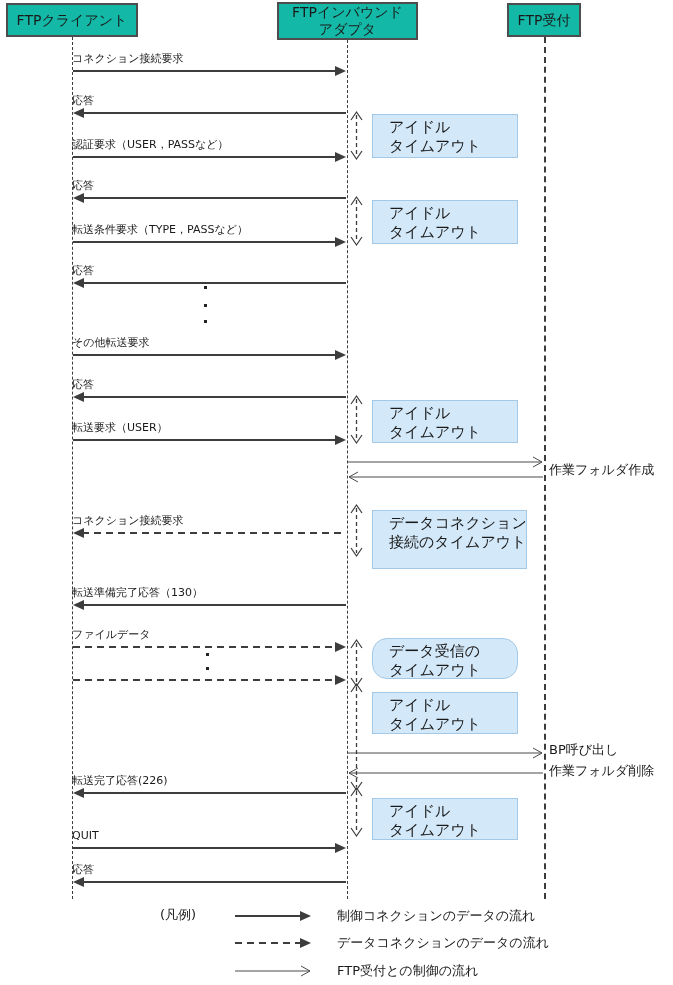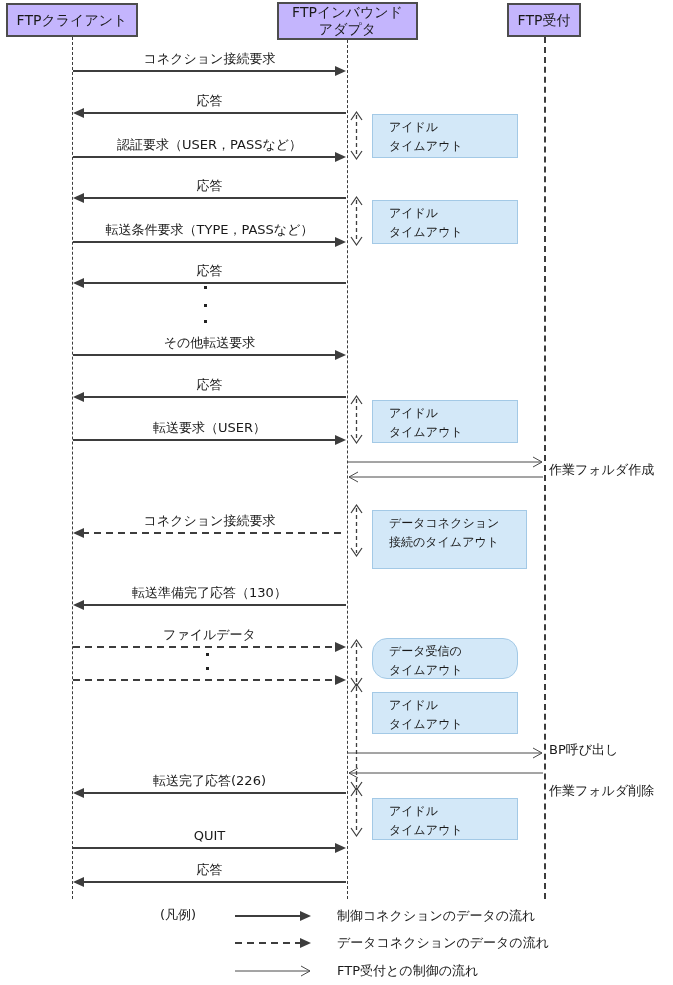--- a/index.html
+++ b/index.html
@@ -2,32 +2,32 @@
 <html><head>
 <meta charset="utf-8">
 <style>
   html,body{margin:0;padding:0;background:#ffffff;}
   #stage{
     position:relative;width:673px;height:985px;background:#ffffff;
     font-family:"DejaVu Sans","Liberation Sans",sans-serif;
     color:#1a1a1a;overflow:hidden;
   }
   .actor-box{
-    position:absolute;box-sizing:border-box;border:2px solid #4d4d4d;background:#c4b5fd;
+    position:absolute;box-sizing:border-box;border:2px solid #4d4d4d;background:#14b8a6;
     display:flex;flex-direction:column;justify-content:center;align-items:center;
     font-size:14px;line-height:17px;text-align:center;white-space:nowrap;
   }
   .lifeline{position:absolute;width:0;border-left:1px dashed #3c3c3c;}
   .lifeline.bold{border-left:2px dashed #3c3c3c;}
   .msg-label{
-    position:absolute;font-size:13px;line-height:15px;text-align:center;white-space:nowrap;
+    position:absolute;font-size:11px;line-height:15px;white-space:nowrap;
   }
   .timeout-box{
     position:absolute;box-sizing:border-box;border:1px solid #a3c9e6;background:#d3e8f8;
-    font-size:12px;line-height:19px;padding:3px 4px 0 16px;white-space:nowrap;
+    font-size:15px;line-height:19px;padding:3px 4px 0 16px;white-space:nowrap;
   }
   .side-label{position:absolute;font-size:13px;line-height:15px;white-space:nowrap;}
   .dot{position:absolute;width:3px;height:3px;background:#222;}
   .legend-title{position:absolute;font-size:13px;white-space:nowrap;}
   .legend-label{position:absolute;font-size:13px;white-space:nowrap;}
   svg{position:absolute;overflow:visible;}
 </style>
 </head>
 <body>
 
@@ -207,21 +207,21 @@
         <polyline points="2,41 7.5,49 13,41" fill="none" stroke="#3d3d3d" stroke-width="1.2"></polyline>
       </svg>
       <div class="timeout-box" style="left: 372px; top: 798px; width: 146px; height: 42px;">
         <div>アイドル</div>
         <div>タイムアウト</div>
       </div>
     </div>
   <div id="layer-annotations">
       <div class="side-label" style="left: 549px; top: 462px; height: 15px;">作業フォルダ作成</div>
       <div class="side-label" style="left: 549px; top: 742px; height: 15px;">BP呼び出し</div>
-      <div class="side-label" style="left: 549px; top: 763px; height: 15px; margin-top: 20px;">作業フォルダ削除</div>
+      <div class="side-label" style="left: 549px; top: 763px; height: 15px;">作業フォルダ削除</div>
       <div class="dot" style="left: 204px; top: 286px; width: 3px; height: 3px;"></div>
       <div class="dot" style="left: 204px; top: 304px; width: 3px; height: 3px;"></div>
       <div class="dot" style="left: 204px; top: 320px; width: 3px; height: 3px;"></div>
       <div class="dot" style="left: 206px; top: 653px; width: 3px; height: 3px;"></div>
       <div class="dot" style="left: 206px; top: 667px; width: 3px; height: 3px;"></div>
     </div>
   <div id="layer-legend">
       <div class="legend-title" style="left: 160px; top: 906px; height: 15px;">(凡例)</div>
       <svg width="76" height="14" style="left: 235px; top: 909px;">
         <line x1="0" y1="7" x2="67" y2="7" stroke="#3d3d3d" stroke-width="2"></line>

